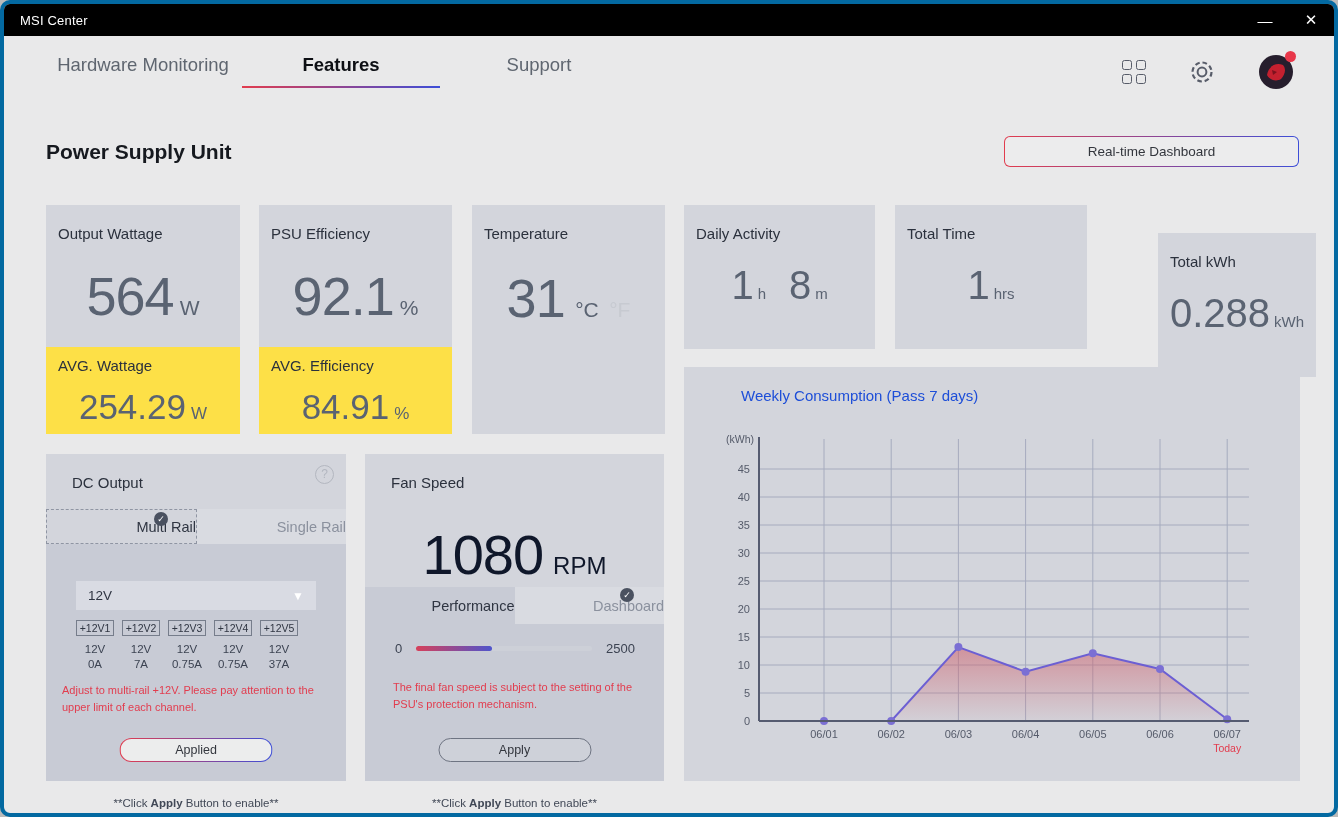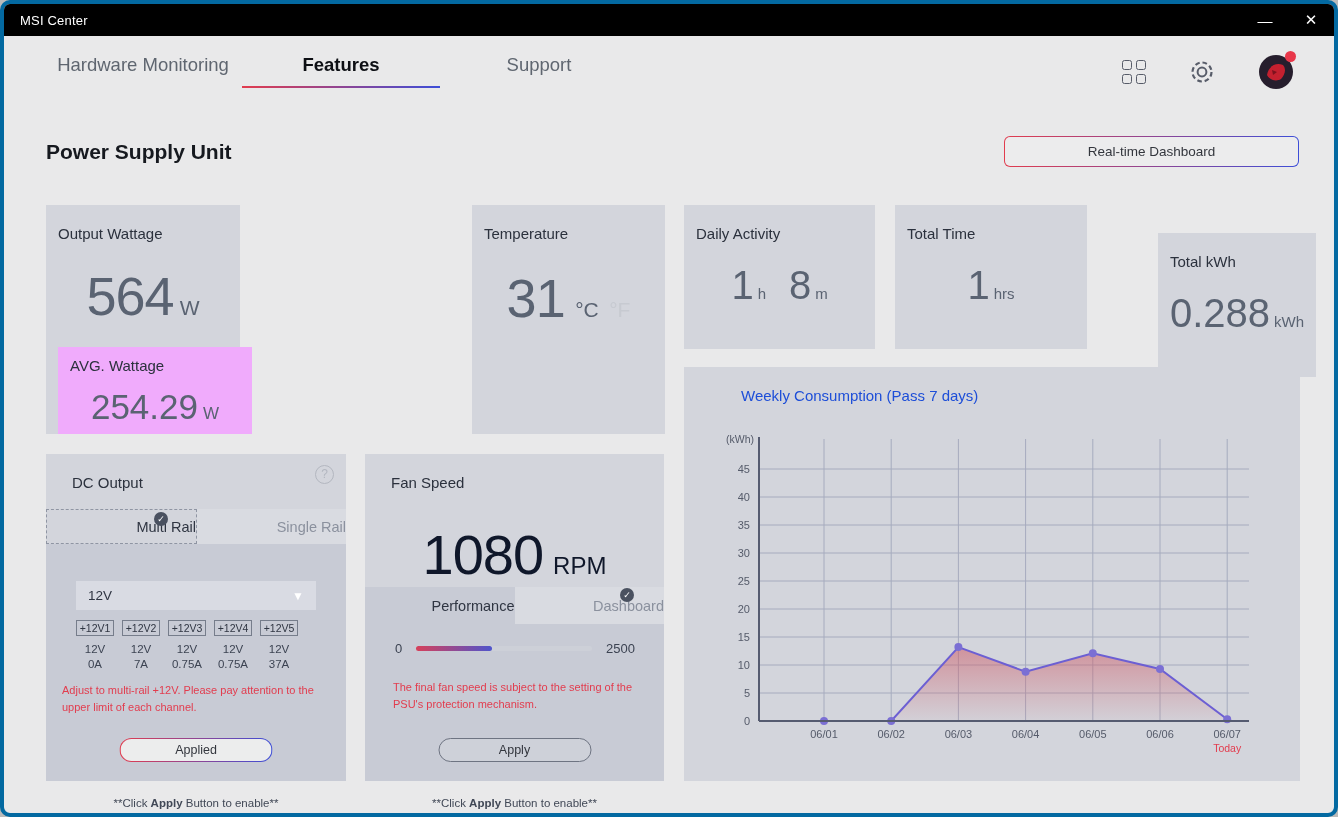--- a/index.html
+++ b/index.html
@@ -33,21 +33,21 @@
   .page-title { position:absolute; left:42px; top:136px; font-size:21px; font-weight:bold; color:#16191f; }
   .rt-dash-btn { position:absolute; left:1000px; top:132px; width:295px; height:31px; border-radius:6px;
     border:1px solid transparent; font-size:13.5px; color:#33363d; cursor:pointer;
     background:linear-gradient(#ececed,#ececed) padding-box, linear-gradient(90deg,#e23c4e,#3d4ed8) border-box; }
   
   .card { position:absolute; background:#d3d5dc; }
   .card .c-label { position:absolute; left:12px; top:20px; font-size:15px; color:#2b313d; }
   .val-row { position:absolute; left:0; width:100%; text-align:center; color:#5a6372; }
   .bigv { font-size:54px; letter-spacing:-1px; }
   .unit { font-size:21px; margin-left:6px; }
-  .avg-sec { position:absolute; left:0; bottom:0; width:100%; height:87px; background:#f0abfc;margin-left:12px; }
+  .avg-sec { position:absolute; left:0; bottom:0; width:100%; height:87px; background:#fde047; }
   .avg-sec .c-label { top:10px; }
   .avg-val { position:absolute; width:100%; text-align:center; top:40px; color:#5a6372; }
   .avg-val .v { font-size:35px; }
   .avg-val .u { font-size:17px; margin-left:5px; }
   .unit-faded { color:#c7cad1; }
   .midv { font-size:40px; }
   .midu { font-size:15px; margin-left:4px; }
   
   .panel-title { position:absolute; left:26px; top:20px; font-size:15px; color:#2b313d; }
   .help-icon { position:absolute; right:12px; top:11px; width:19px; height:19px; border:1.5px solid #b3b7c0;
@@ -138,20 +138,28 @@
 
   <div class="card" style="left:42px; top:201px; width:194px; height:229px;">
     <div class="c-label">Output Wattage</div>
     <div class="val-row" style="top:60px;"><span class="bigv">564</span><span class="unit">W</span></div>
     <div class="avg-sec">
       <div class="c-label">AVG. Wattage</div>
       <div class="avg-val"><span class="v">254.29</span><span class="u">W</span></div>
     </div>
   </div>
 
+  <div class="card" style="left:255px; top:201px; width:193px; height:229px;">
+    <div class="c-label">PSU Efficiency</div>
+    <div class="val-row" style="top:60px;"><span class="bigv">92.1</span><span class="unit">%</span></div>
+    <div class="avg-sec">
+      <div class="c-label">AVG. Efficiency</div>
+      <div class="avg-val"><span class="v">84.91</span><span class="u">%</span></div>
+    </div>
+  </div>
 
   <div class="card" style="left:468px; top:201px; width:193px; height:229px;">
     <div class="c-label">Temperature</div>
     <div class="val-row" style="top:62px;">
       <span class="bigv">31</span>
       <span class="unit">°C</span>
       <span class="unit unit-faded">°F</span>
     </div>
   </div>
 

